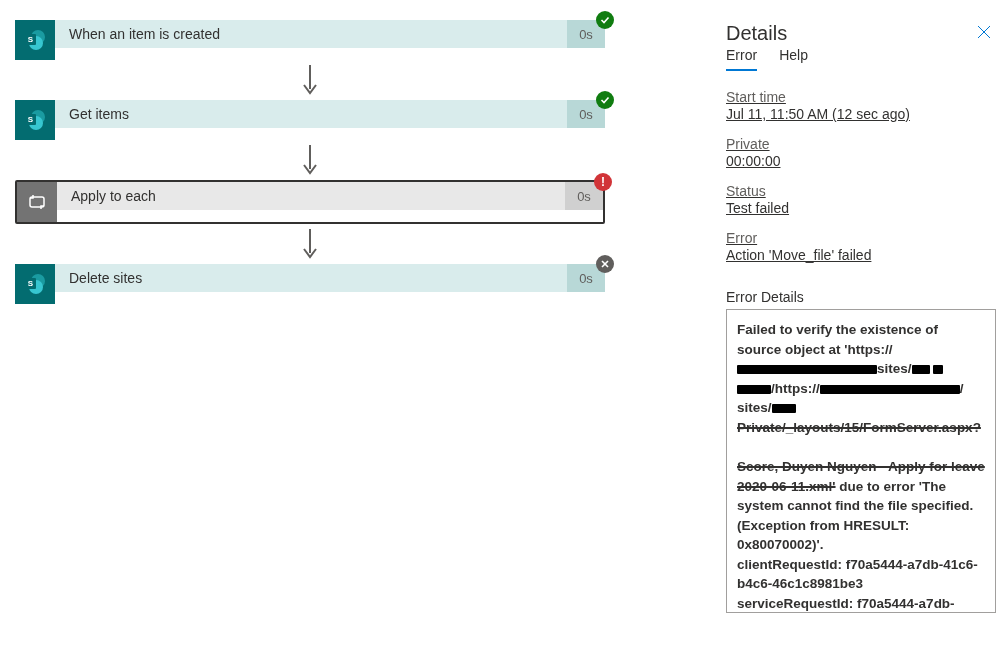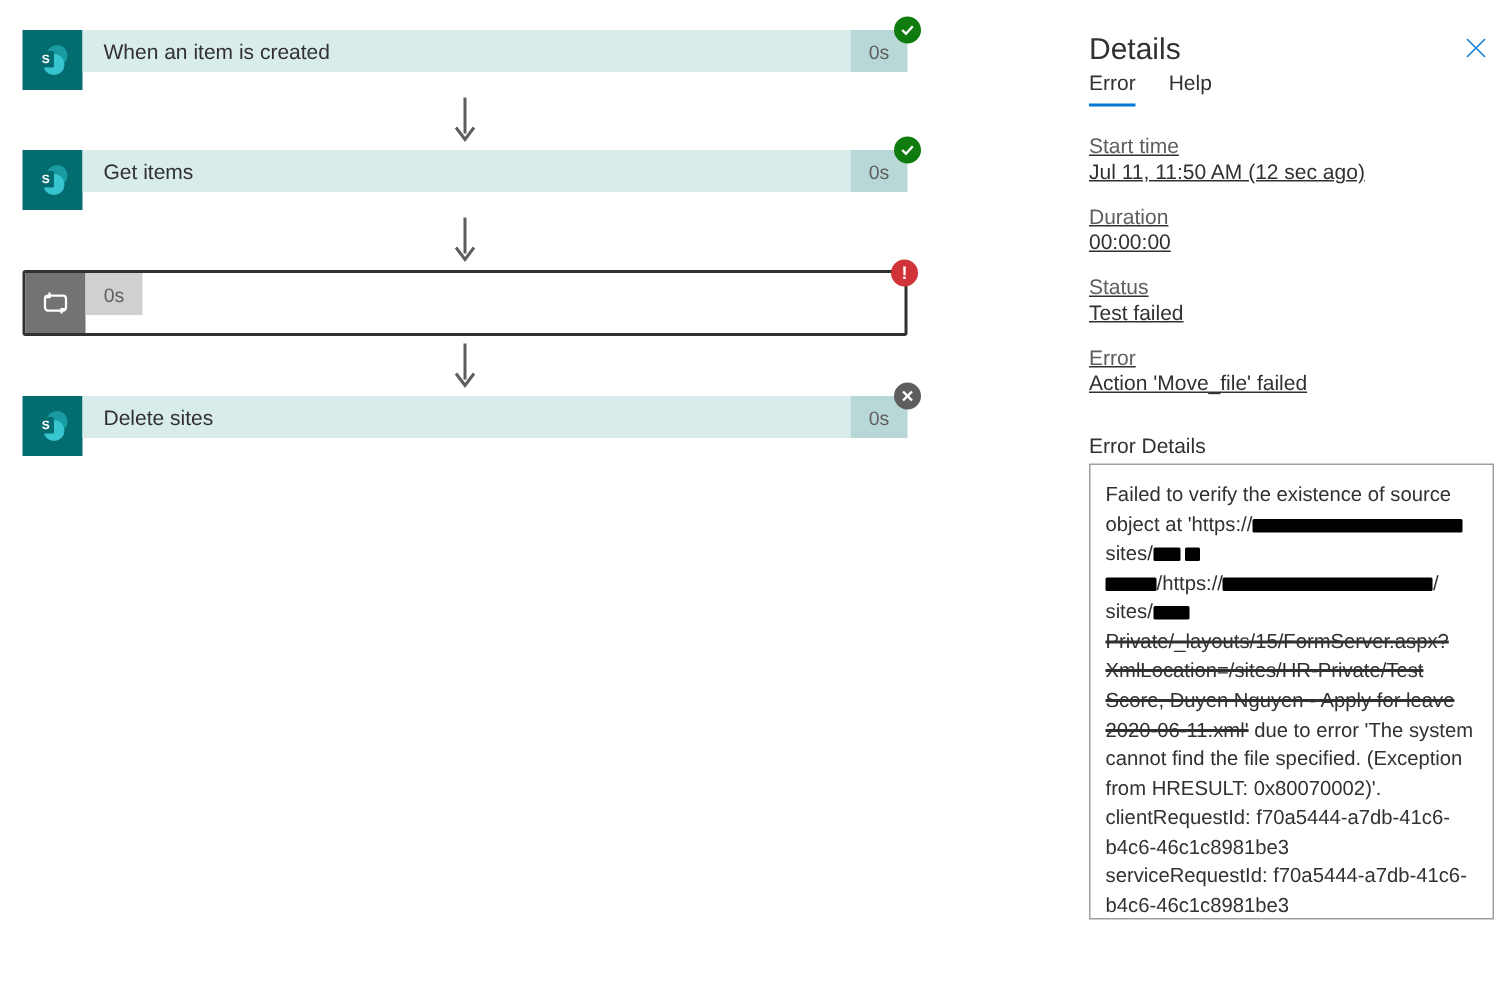--- a/index.html
+++ b/index.html
@@ -104,20 +104,21 @@
   .field-value { color:#323130; font-size:14px; }
   .error-details-label { margin-bottom:4px; color:#323130;margin-top:26px;}
   .error-box {
     border: 1px solid #a19f9d;
     padding: 10px 10px;
     font-size:13.5px;
     line-height:1.45;
     height: 304px;
     width: 270px;
     overflow:hidden;
+    font-weight:bold;
   }
   .redact {
     display:inline-block; background:#000; height:9px; border-radius:1px;
     vertical-align:middle;
   }
   .strike { text-decoration: line-through; text-decoration-thickness:2px;text-align:center;}
 </style>
 </head>
 <body>
 
@@ -166,20 +167,21 @@
   </div>
 
   <div class="flow-step selected-step">
     <div class="step-icon loop-icon">
       <svg width="20" height="20" viewBox="0 0 20 20" fill="none" stroke="#fff" stroke-width="1.5">
         <rect x="3" y="5" width="14" height="10" rx="2"></rect>
         <path d="M6 3 L6 6 L3 6"></path>
           <path d="M14 17 L14 14 L17 14"></path>
       </svg>
     </div>
+    <div class="step-body selected-body">Apply to each</div>
     <div class="step-time selected-time">0s</div>
     <div class="status-badge status-error">!</div>
   </div>
   <div class="arrow-gap">
     <svg width="20" height="34">
         <line x1="10" y1="2" x2="10" y2="26" stroke="#605e5c" stroke-width="2"></line>
         <path d="M4 22 L10 30 L16 22" fill="none" stroke="#605e5c" stroke-width="2"></path>
       </svg>
   </div>
 
@@ -215,39 +217,39 @@
   <div class="tabs">
     <div class="tab selected">Error</div>
     <div class="tab">Help</div>
   </div>
 
   <div class="field">
     <div class="field-label">Start time</div>
     <div class="field-value">Jul 11, 11:50 AM (12 sec ago)</div>
   </div>
   <div class="field">
-    <div class="field-label">Duration</div>
+    <div class="field-label">Private</div>
     <div class="field-value">00:00:00</div>
   </div>
   <div class="field">
     <div class="field-label">Status</div>
     <div class="field-value">Test failed</div>
   </div>
   <div class="field">
     <div class="field-label">Error</div>
     <div class="field-value">Action 'Move_file' failed</div>
   </div>
 
   <div class="error-details-label">Error Details</div>
   <div class="error-box">
     <span>Failed to verify the existence of source object at</span>
     <span>'https://</span><span class="redact" style="width:140px"></span><span>sites/</span><span class="redact" style="width:18px"></span>
     <span class="redact" style="width:10px"></span><br>
     <span class="redact" style="width:34px"></span><span>/https://</span><span class="redact" style="width:140px"></span>/
     <span>sites/</span><span class="redact" style="width:24px"></span><br>
     <span class="strike">Private/_layouts/15/FormServer.aspx?</span><br>
-    <span class="strike">XmlLocation=/sites/HR-Private/Test</span><br>
+    <br>
     <span class="strike">Score, Duyen Nguyen - Apply for leave</span><br>
     <span class="strike">2020-06-11.xml'</span><span> due to error 'The system cannot find the file specified. (Exception from HRESULT: 0x80070002)'.</span><br>
     <span>clientRequestId: </span><span>f70a5444-a7db-41c6-b4c6-46c1c8981be3</span><br>
     <span>serviceRequestId: </span><span>f70a5444-a7db-41c6-b4c6-46c1c8981be3</span>
   </div>
 </div>
 
 </body></html>

